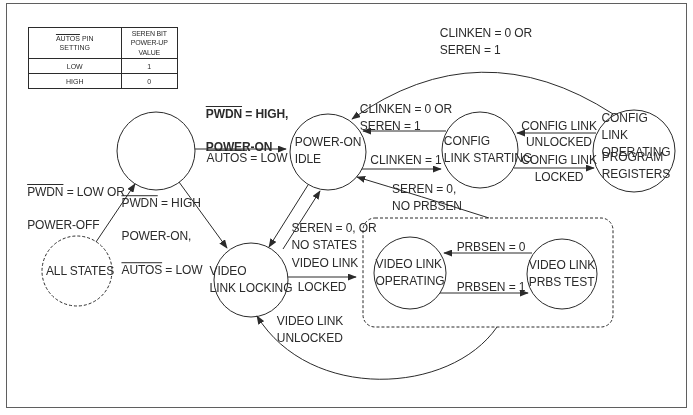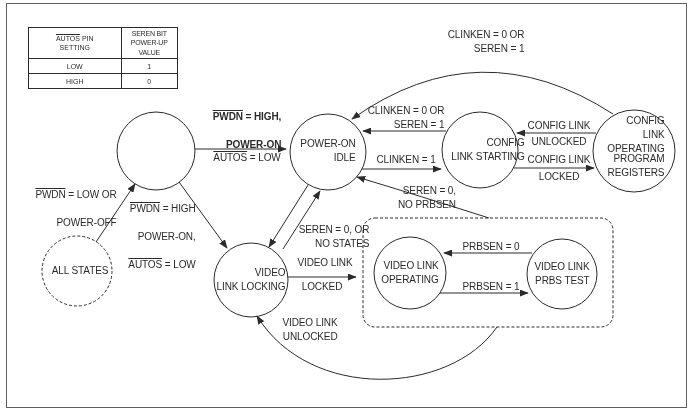--- a/index.html
+++ b/index.html
@@ -4,22 +4,22 @@
 <style>
   html,body{margin:0;padding:0;background:#fff;}
   #stage{
     position:relative;width:693px;height:415px;background:#ffffff;
     font-family:"Liberation Sans", sans-serif;color:#2b2b2b;overflow:hidden;
   }
   #frame{position:absolute;left:6px;top:3px;width:679px;height:403px;border:1px solid #5f5f5f;}
   svg{position:absolute;left:0;top:0;}
   .lbl{
     position:absolute;transform:translate(-50%,-50%);
-    text-align:right;white-space:pre-line;
-    font-size:10px;line-height:1.4;letter-spacing:-0.1px;color:#2b2b2b;
+    text-align:left;white-space:pre-line;
+    font-size:12px;line-height:1.4;letter-spacing:-0.1px;color:#2b2b2b;
   }
   .ov{text-decoration:overline;text-decoration-thickness:1px;}
   
   #tbl{position:absolute;left:28px;top:27px;width:150px;border-collapse:collapse;
        font-size:7px;line-height:1.35;text-align:center;color:#2b2b2b;}
   #tbl td{border:1px solid #2b2b2b;padding:1px 1px;}
   #tbl .hdr{height:28px;}
   #tbl .c1{width:93px;}
   #tbl .c2{width:55px;letter-spacing:-0.2px;}
   #tbl .drow td{height:12px;}

